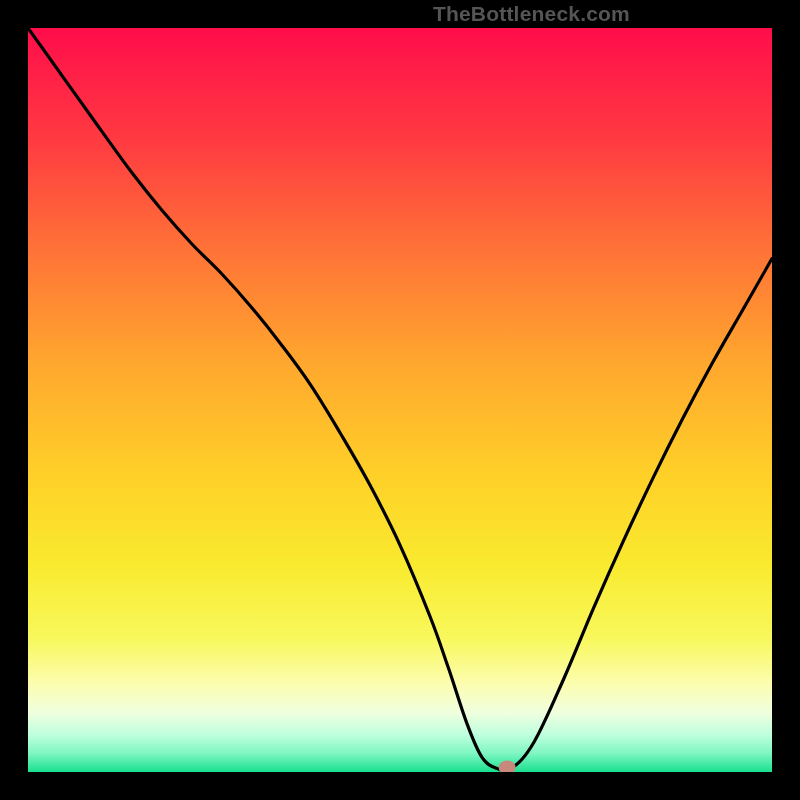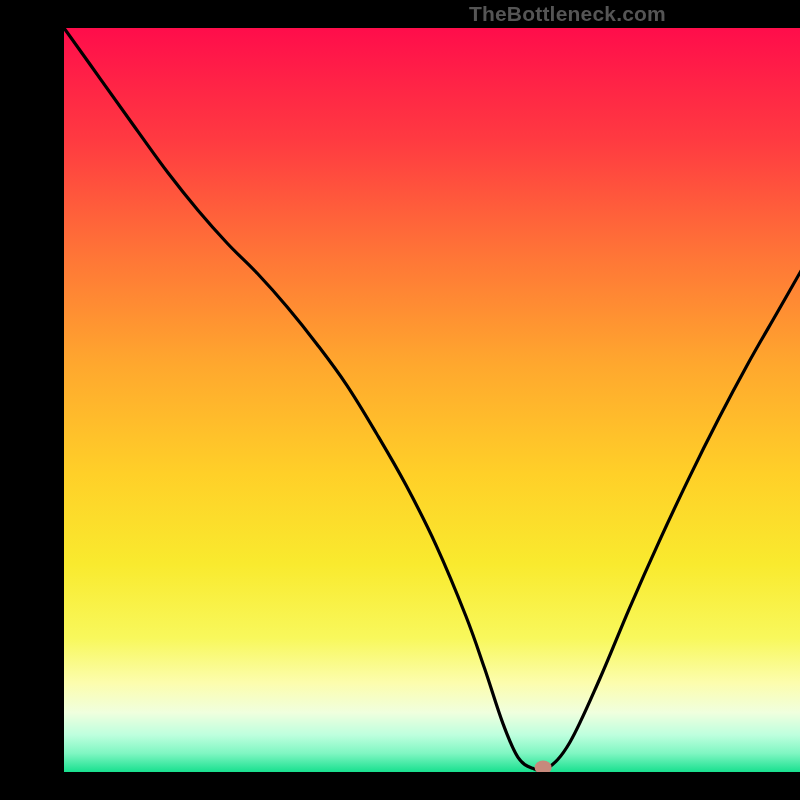--- a/index.html
+++ b/index.html
@@ -9,21 +9,20 @@
     height: 800px;
     background: #000;
     overflow: hidden;
     font-family: Arial, Helvetica, sans-serif;
   }
   .outer {
     position: relative;
     width: 640px;
     height: 800px;
     background: #000;
-    margin-left: 36px;
   }
   .watermark {
     position: absolute;
     top: 2px;
     right: 10px;
     color: #555;
     font-size: 21px;
     font-weight: 600;
     letter-spacing: 0.2px;
     z-index: 30;

